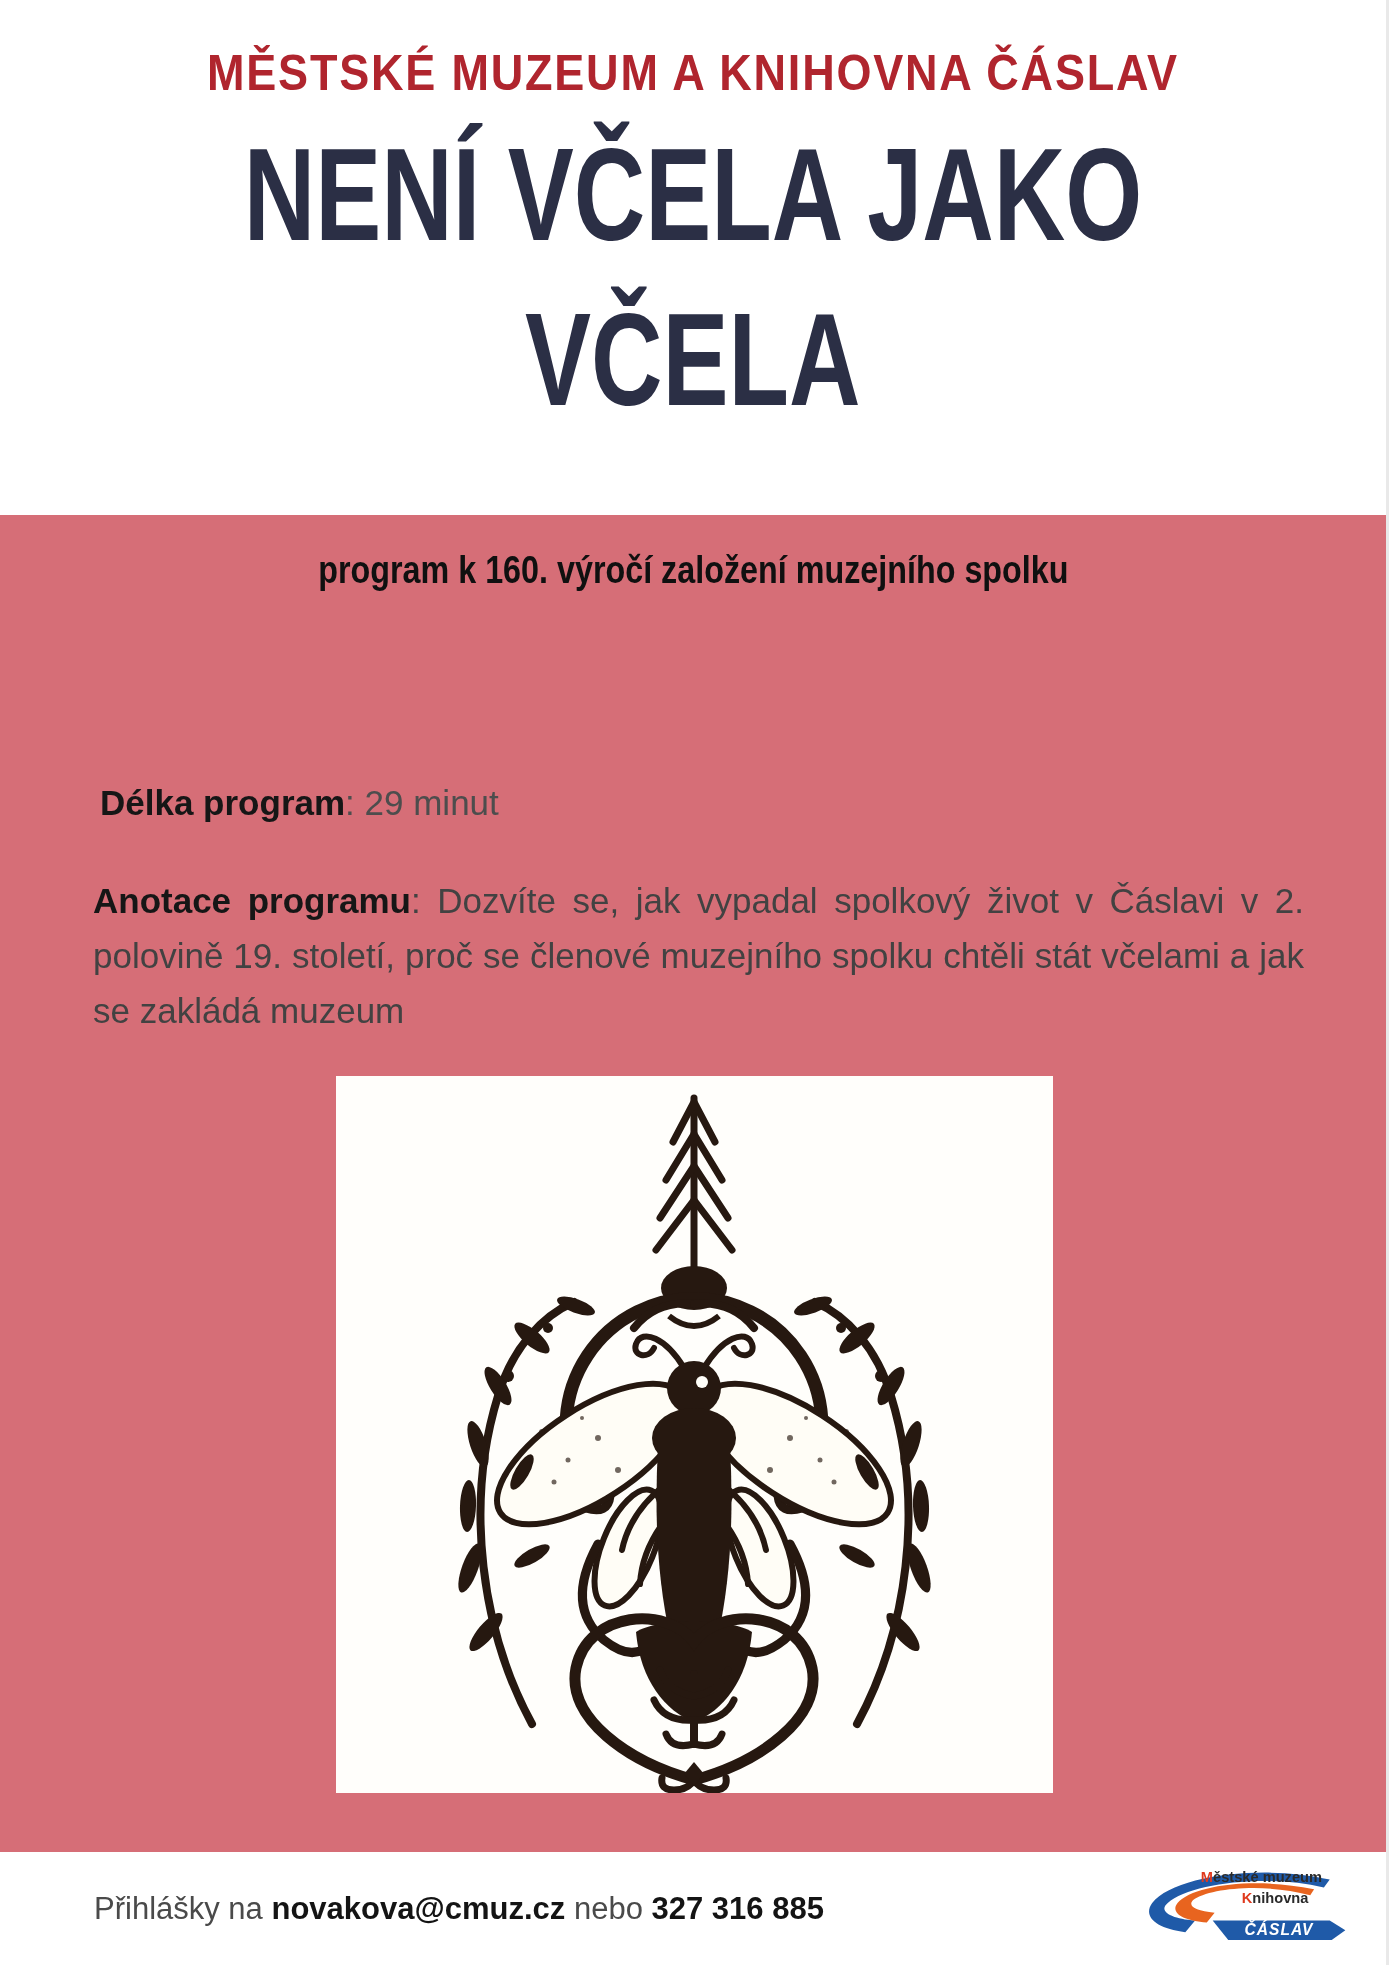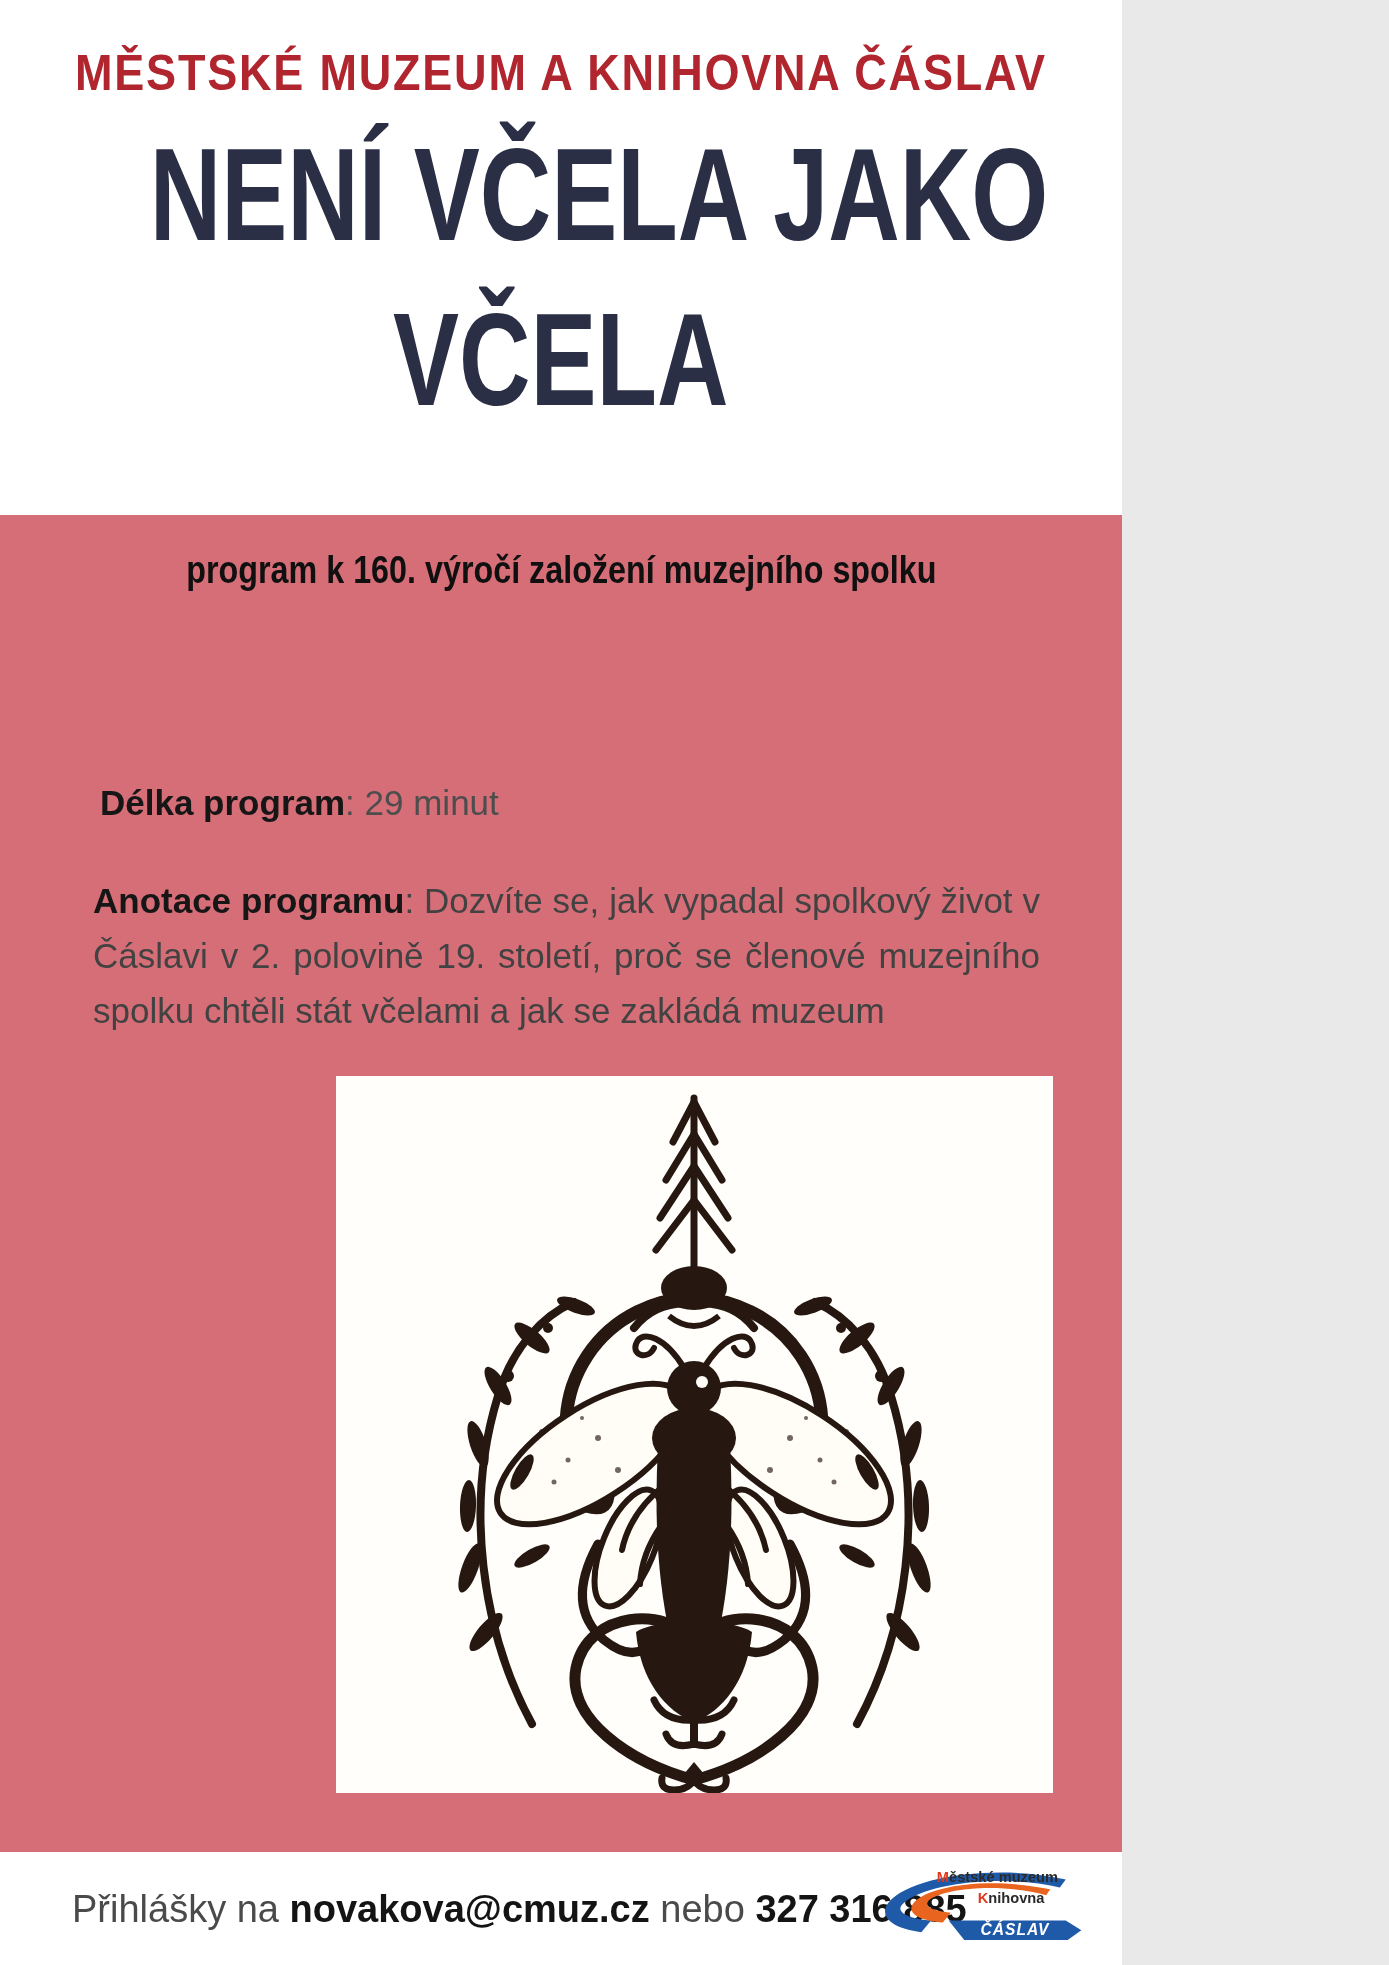--- a/index.html
+++ b/index.html
@@ -1,18 +1,18 @@
 <!DOCTYPE html>
 <html><head>
 <meta charset="utf-8">
 <style>
   html,body{margin:0;padding:0;background:#e9e9e9;}
   .page{
     position:relative;
-    width:1122px;height:1965px;
+    width:1386px;height:1965px;
     background:#ffffff;
     overflow:hidden;
     font-family:"Liberation Sans", sans-serif;
   }
   .org-header{
     position:absolute;top:44px;left:0;right:0;
     text-align:center;
     color:#b0252e;
     font-size:50px;font-weight:bold;
     letter-spacing:2px;
@@ -56,22 +56,22 @@
     position:absolute;left:336px;top:561px;
     width:717px;height:717px;
     background:#fffefb;
   }
   .emblem-box svg{display:block;width:100%;height:100%;}
   .footer{
     position:absolute;left:0;top:1852px;width:100%;height:113px;
     background:#ffffff;
   }
   .footer-text{
-    position:absolute;left:72px;top:50%;transform:translateY(-50%);
-    font-size:38px;color:#4a4a4a;white-space:nowrap;
+    position:absolute;left:94px;top:50%;transform:translateY(-50%);
+    font-size:31px;color:#4a4a4a;white-space:nowrap;
   }
   .footer-text .b{font-weight:bold;color:#141414;}
   .logo{
     position:absolute;right:40px;top:12px;width:214px;height:80px;
   }
   .logo svg{display:block;width:100%;height:100%;}
 </style>
 </head>
 <body>
 

